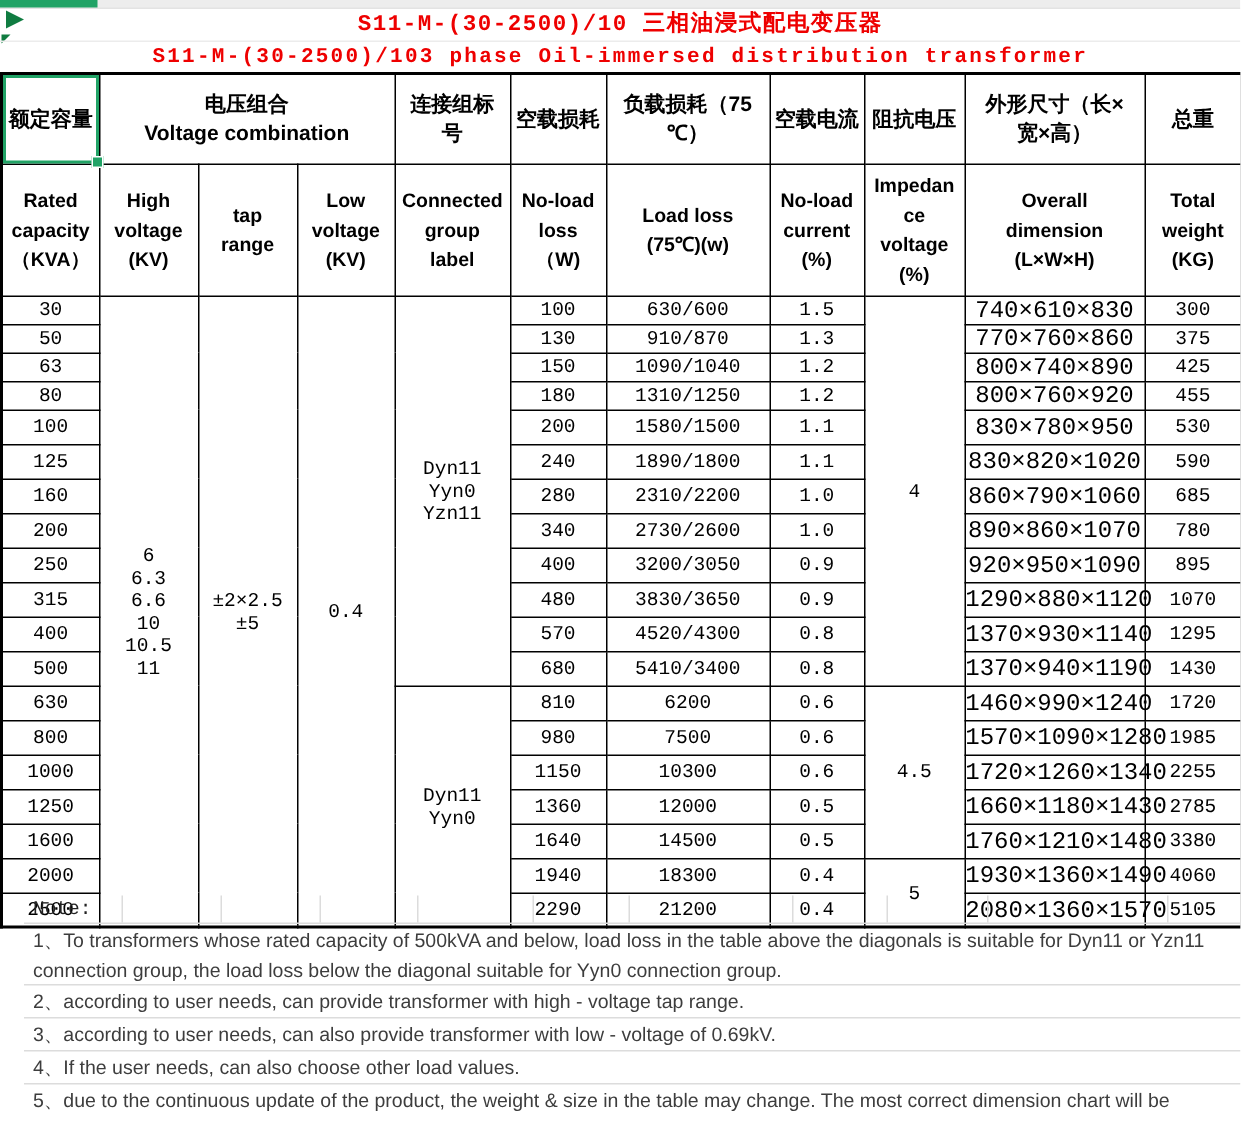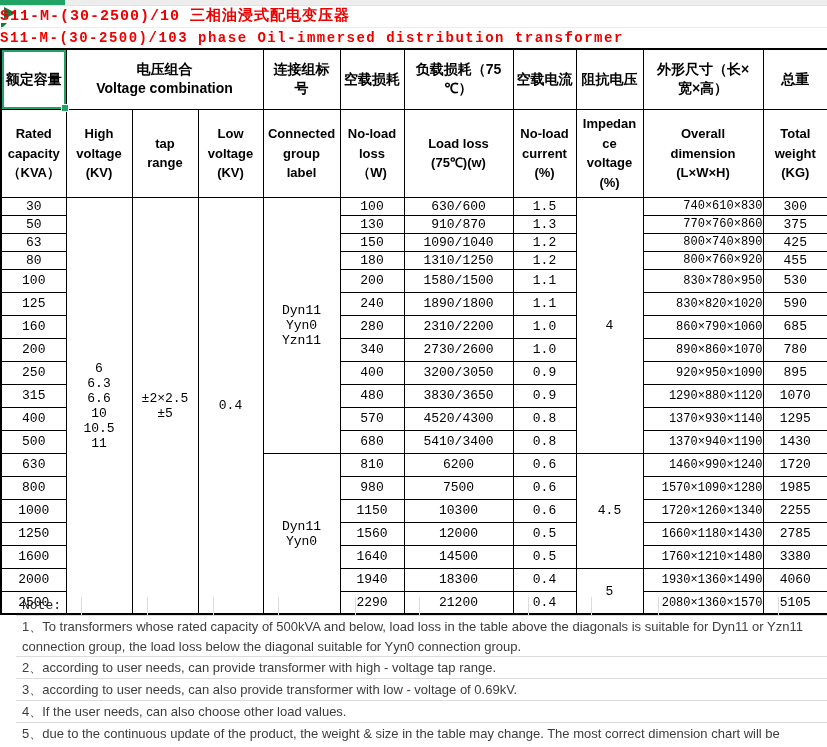--- a/index.html
+++ b/index.html
@@ -10,39 +10,39 @@
 
   
   .topstrip { position:absolute; top:0; left:0; width:827px; height:5px; background:#ededed; border-bottom:1px solid #e3e3e3; }
   .strip-green { position:absolute; top:0; left:0; width:65px; height:5px; background:#21a366; }
   .tri-play { position:absolute; left:4px; top:7px; width:0; height:0;
     border-left:12px solid #107c41; border-top:6px solid transparent; border-bottom:6px solid transparent; }
   .tri-corner { position:absolute; left:1px; top:23px; width:0; height:0;
     border-top:6px solid #107c41; border-right:6px solid transparent; }
 
   
-  .title { position:absolute; left:0; width:827px; color:#ee0000;
+  .title { position:absolute; left:0; width:827px; text-align:center; color:#ee0000;
     font-family:"Liberation Mono", monospace; font-weight:bold; white-space:nowrap; }
   .title1 { top:5px; height:22px; line-height:23px; font-size:15px; letter-spacing:1px; border-bottom:1px solid #ececec; }
   .title2 { top:28px; height:20px; line-height:20px; font-size:14px; letter-spacing:1.5px; }
 
   
   table.spec { position:absolute; top:48px; left:0; width:827px;
     border-collapse:collapse; table-layout:fixed; border:2px solid #000; }
   .spec th, .spec td { border:1px solid #000; text-align:center; vertical-align:middle; padding:0; }
   .spec th { font-weight:bold; white-space:pre-line; }
   th.zh { font-size:14px; line-height:1.4; }
   th.en { font-size:13px; line-height:1.5; }
   .r-zh { height:42px; }
   .r-en { height:88px;margin-left:23px; }
   .r-s  { height:18px;padding-left:46px; }
   .r-m  { height:23px; }
   .spec td { font-family:"Liberation Mono", monospace; font-size:13px; }
   td.pre { white-space:pre-line; line-height:15px; }
-  td.dim { font-size:12px;text-align:right; }
+  td.dim { font-size:16px; }
 
   
   th.sel { position:relative; box-shadow: inset 0 0 0 2px #21a366; }
   .handle { position:absolute; right:-3px; bottom:-3px; width:6px; height:6px;
     background:#21a366; border:1px solid #ffffff; z-index:5; }
 
   
   .notes { position:absolute; top:597px; left:16px; width:827px; }
   .note-row { position:relative; width:827px; border-bottom:1px solid #dcdcdc;
     color:#3d3d3d; font-size:13px; box-sizing:border-box; padding-left:6px; }
@@ -267,21 +267,21 @@
     <tr class="r-m">
       <td>1000</td>
       <td>1150</td>
       <td>10300</td>
       <td>0.6</td>
       <td class="dim">1720×1260×1340</td>
       <td>2255</td>
     </tr>
     <tr class="r-m">
       <td>1250</td>
-      <td>1560</td>
+      <td>1360</td>
       <td>12000</td>
       <td>0.5</td>
       <td class="dim">1660×1180×1430</td>
       <td>2785</td>
     </tr>
     <tr class="r-m">
       <td>1600</td>
       <td>1640</td>
       <td>14500</td>
       <td>0.5</td>

